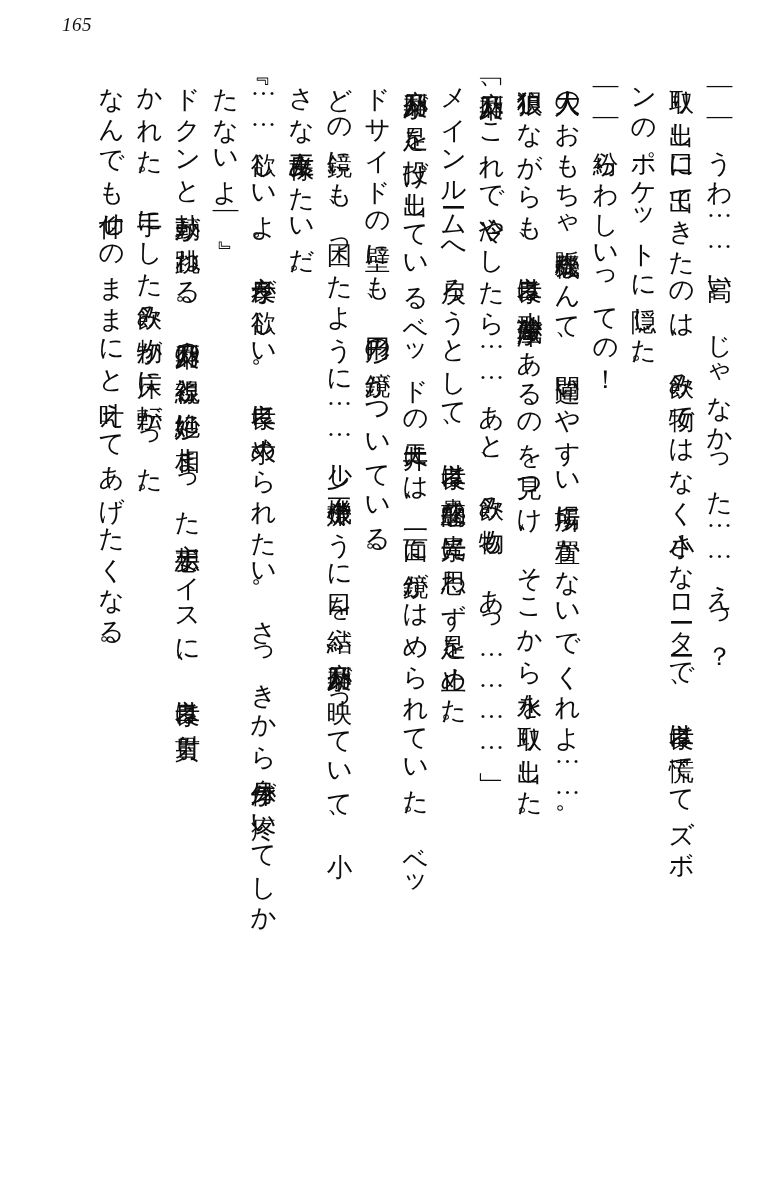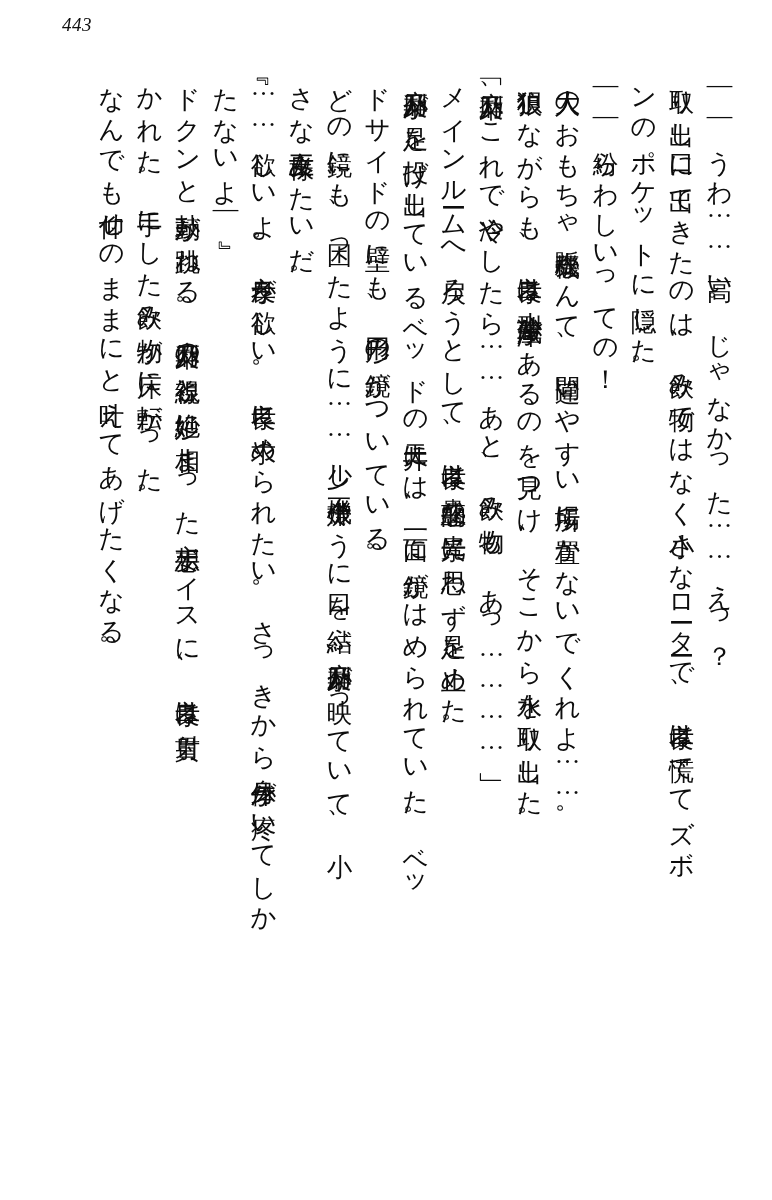--- a/index.html
+++ b/index.html
@@ -56,21 +56,21 @@
     color: #0d0d0d;
     white-space: pre;
     overflow: visible;
   }
 </style>
 </head>
 <body>
 
 <div class="page">
 
-  <div class="page-number">443</div>
+  <div class="page-number">165</div>
 
   <div class="text-body">
     <div class="vline">――うわ……高い。じゃなかった……えっ？</div>
     <div class="vline">取り出し口に出てきたのは、飲み物ではなく小さなローターで、良孝は慌ててズボ</div>
     <div class="vline">ンのポケットに隠した。</div>
     <div class="vline">――紛らわしいっての！</div>
     <div class="vline">大人のおもちゃ販売機なんて、間違いやすい場所に置かないでくれよ……。</div>
     <div class="vline">狼狽しながらも、良孝は小型冷蔵庫があるのを見つけ、そこから水を取り出した。</div>
     <div class="vline">「麻梨乃、これで冷やしたら……あと、飲み物も、あっ…………」</div>
     <div class="vline">メインルームへ戻ろうとして、良孝は蠱惑的な光景に思わず足を止めた。</div>

